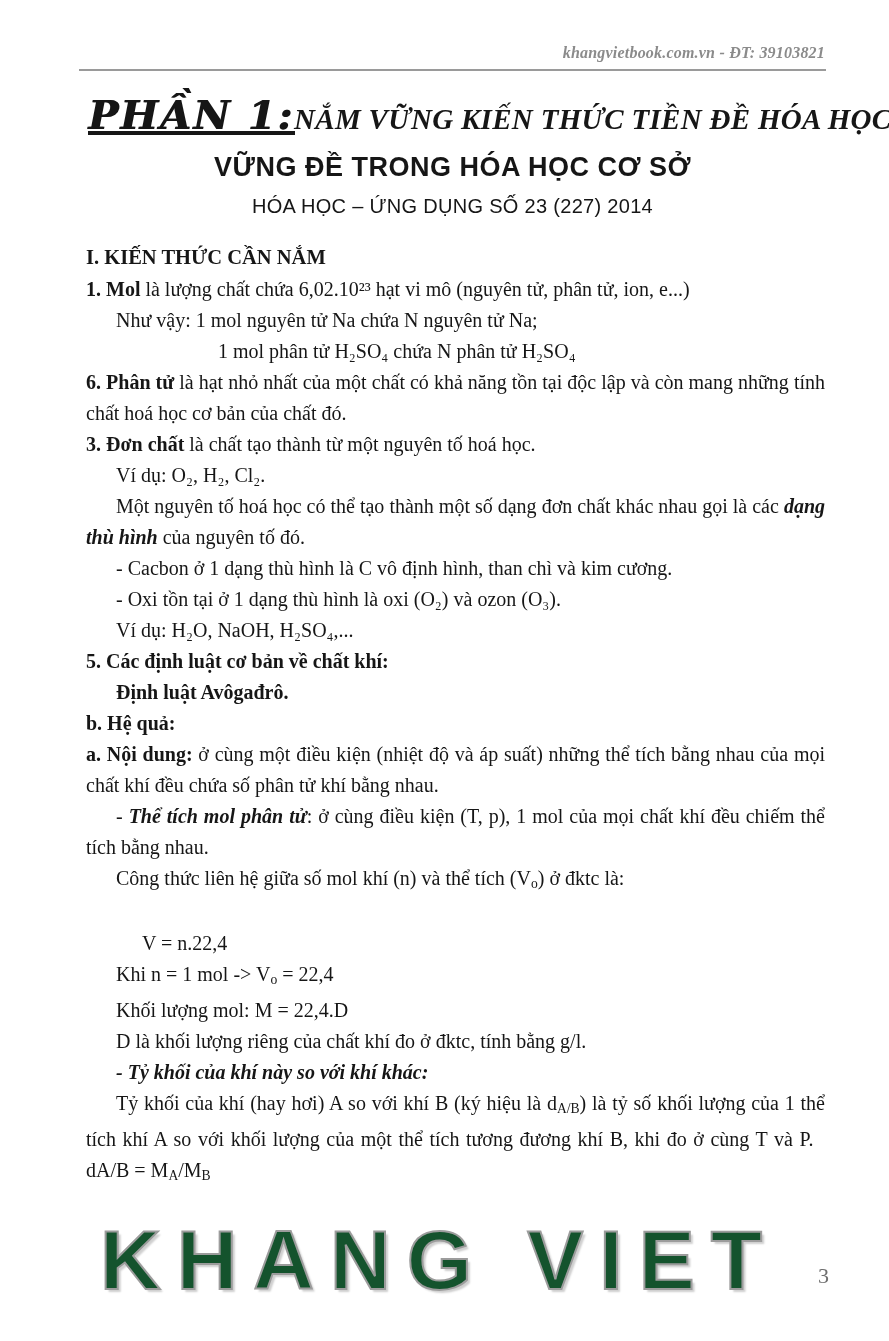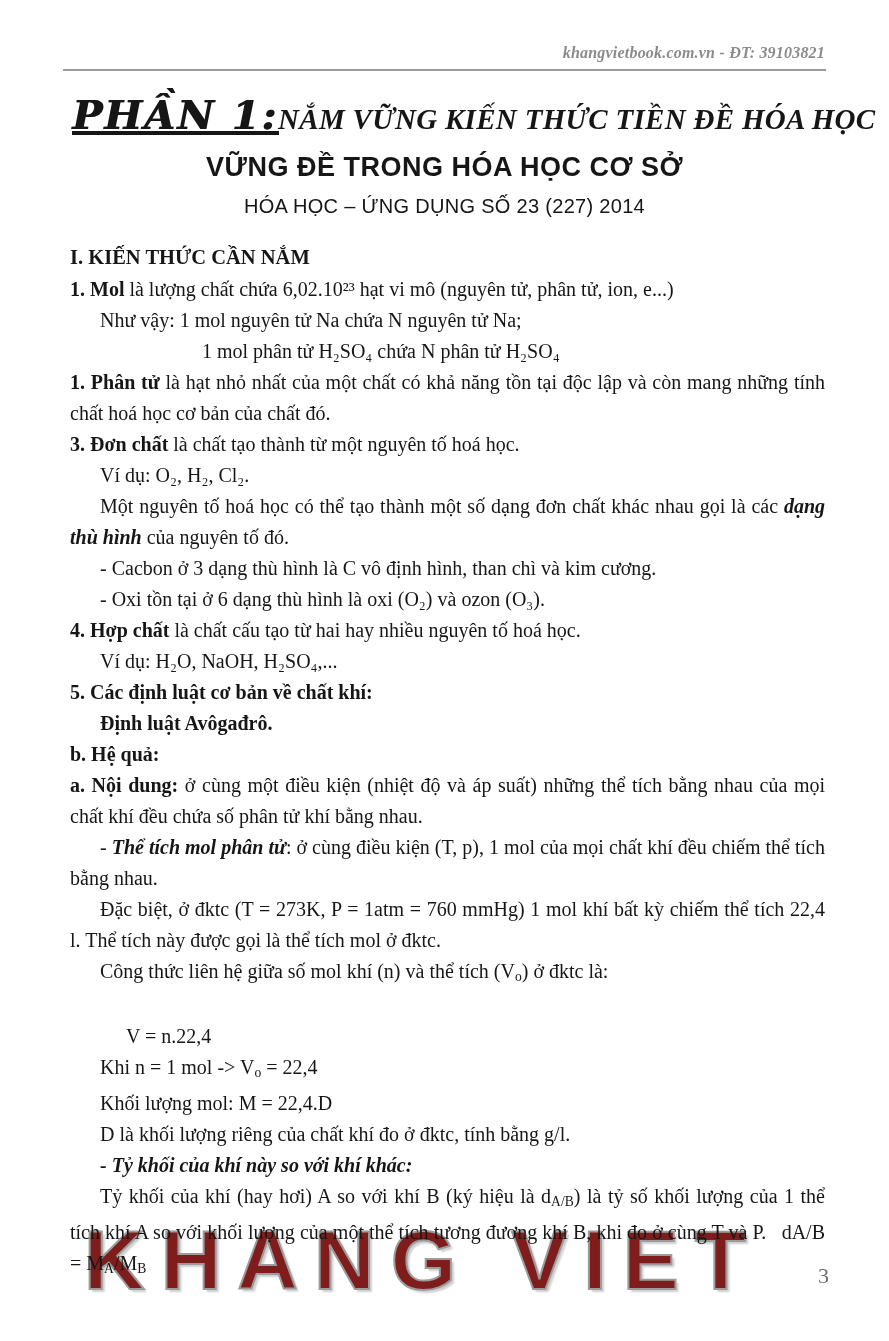--- a/index.html
+++ b/index.html
@@ -1,21 +1,21 @@
 <!DOCTYPE html>
 <html lang="vi"><head>
 <meta charset="utf-8">
 <title>Book Page</title>
 <style>
   * { margin:0; padding:0; box-sizing:border-box; }
   html,body { background:#ffffff; }
   body { width:889px; height:1341px; position:relative; overflow:hidden;
          font-family:"Liberation Serif", serif; color:#161616; }
 
-  .page { position:absolute; inset:0; }
+  .page { position:absolute; inset:0;padding-left:16px; }
 
   
   .page-header { margin:44px 64px 0 0; text-align:right;
                  font-family:"Liberation Serif", serif; font-style:italic; font-weight:bold;
                  font-size:16px; color:#8b8b8b; letter-spacing:.2px; }
   .header-rule { margin:7px 63px 0 63px; border:none; border-top:2.5px solid #9a9a9a; }
 
   
   .title-line { margin:20px 40px 0 72px; display:flex; align-items:baseline; white-space:nowrap;justify-content:space-between; }
   .part-label { font-family:"DejaVu Serif", serif; font-weight:bold; font-style:italic;
@@ -34,24 +34,24 @@
   .section-heading { font-weight:bold; font-size:20.5px; margin-bottom:1px; }
   .para { }
   .para.indent    { text-indent:30px; }
   .para.indent-md { text-indent:56px;margin-top:29px; }
   .para.indent-lg { text-indent:132px; }
   .bold { font-weight:bold; }
   .bi   { font-weight:bold; font-style:italic; }
   .sub  { font-size:0.68em; vertical-align:-0.22em; }
 
   
-  .watermark { position:absolute; left:84px; bottom:32px; z-index:0;
+  .watermark { position:absolute; left:100px; bottom:32px; z-index:0;
                font-family:"Liberation Sans", sans-serif; font-weight:bold;
                font-size:84px; letter-spacing:16px; white-space:nowrap;
-               color:#7f1d1d; -webkit-text-stroke:2px #9c9c9c;
+               color:#14532d; -webkit-text-stroke:2px #9c9c9c;
                text-shadow:3px 3px 2px #cfcfcf; }
   .page-number { position:absolute; right:60px; bottom:52px; z-index:1;
                  font-family:"Liberation Serif", serif; font-size:22px; color:#6f6f6f; }
 </style>
 </head>
 <body>
 
 <div class="page">
 
   <div class="page-header">khangvietbook.com.vn - ĐT: 39103821</div>
@@ -66,34 +66,32 @@
   <div class="subtitle">VỮNG ĐỀ TRONG HÓA HỌC CƠ SỞ</div>
 
   <div class="source-line">HÓA HỌC – ỨNG DỤNG SỐ 23 (227) 2014</div>
 
   <div class="body-text">
     <div class="section-heading">I. KIẾN THỨC CẦN NẮM</div>
     <div id="paragraphs">
         <div class="para"><span class="bold">1. Mol</span><span> là lượng chất chứa 6,02.10²³ hạt vi mô (nguyên tử, phân tử, ion, e...)</span></div>
         <div class="para indent"><span>Như vậy: 1 mol nguyên tử Na chứa N nguyên tử Na;</span></div>
         <div class="para indent-lg"><span>1 mol phân tử H₂SO₄ chứa N phân tử H₂SO₄</span></div>
-        <div class="para"><span class="bold">1. Phân tử</span><span> là hạt nhỏ nhất của một chất có khả năng tồn tại độc lập và còn mang những tính chất hoá học cơ bản của chất đó.</span></div>
+        <div class="para"><span class="bold">6. Phân tử</span><span> là hạt nhỏ nhất của một chất có khả năng tồn tại độc lập và còn mang những tính chất hoá học cơ bản của chất đó.</span></div>
         <div class="para"><span class="bold">3. Đơn chất</span><span> là chất tạo thành từ một nguyên tố hoá học.</span></div>
         <div class="para indent"><span>Ví dụ: O₂, H₂, Cl₂.</span></div>
         <div class="para indent"><span>Một nguyên tố hoá học có thể tạo thành một số dạng đơn chất khác nhau gọi là các </span><span class="bi">dạng thù hình</span><span> của nguyên tố đó.</span></div>
-        <div class="para indent"><span>- Cacbon ở 3 dạng thù hình là C vô định hình, than chì và kim cương.</span></div>
-        <div class="para indent"><span>- Oxi tồn tại ở 6 dạng thù hình là oxi (O₂) và ozon (O₃).</span></div>
-        <div class="para"><span class="bold">4. Hợp chất</span><span> là chất cấu tạo từ hai hay nhiều nguyên tố hoá học.</span></div>
+        <div class="para indent"><span>- Cacbon ở 1 dạng thù hình là C vô định hình, than chì và kim cương.</span></div>
+        <div class="para indent"><span>- Oxi tồn tại ở 1 dạng thù hình là oxi (O₂) và ozon (O₃).</span></div>
         <div class="para indent"><span>Ví dụ: H₂O, NaOH, H₂SO₄,...</span></div>
         <div class="para"><span class="bold">5. Các định luật cơ bản về chất khí:</span></div>
         <div class="para indent"><span class="bold">Định luật Avôgađrô.</span></div>
         <div class="para"><span class="bold">b. Hệ quả:</span></div>
         <div class="para"><span class="bold">a. Nội dung:</span><span> ở cùng một điều kiện (nhiệt độ và áp suất) những thể tích bằng nhau của mọi chất khí đều chứa số phân tử khí bằng nhau.</span></div>
         <div class="para indent"><span>- </span><span class="bi">Thể tích mol phân tử</span><span>: ở cùng điều kiện (T, p), 1 mol của mọi chất khí đều chiếm thể tích bằng nhau.</span></div>
-        <div class="para indent"><span>Đặc biệt, ở đktc (T = 273K, P = 1atm = 760 mmHg) 1 mol khí bất kỳ chiếm thể tích 22,4 l. Thể tích này được gọi là thể tích mol ở đktc.</span></div>
         <div class="para indent"><span>Công thức liên hệ giữa số mol khí (n) và thể tích (V</span><span class="sub">o</span><span>) ở đktc là:</span></div>
         <div class="para indent-md"><span>V = n.22,4</span></div>
         <div class="para indent"><span>Khi n = 1 mol -&gt; V</span><span class="sub">o</span><span> = 22,4</span></div>
         <div class="para indent"><span>Khối lượng mol: M = 22,4.D</span></div>
         <div class="para indent"><span>D là khối lượng riêng của chất khí đo ở đktc, tính bằng g/l.</span></div>
         <div class="para indent"><span class="bi">- Tỷ khối của khí này so với khí khác:</span></div>
         <div class="para indent"><span>Tỷ khối của khí (hay hơi) A so với khí B (ký hiệu là d</span><span class="sub">A/B</span><span>) là tỷ số khối lượng của 1 thể tích khí A so với khối lượng của một thể tích tương đương khí B, khi đo ở cùng T và P.&nbsp;&nbsp; dA/B = M</span><span class="sub">A</span><span>/M</span><span class="sub">B</span></div>
       </div>
   </div>
 

